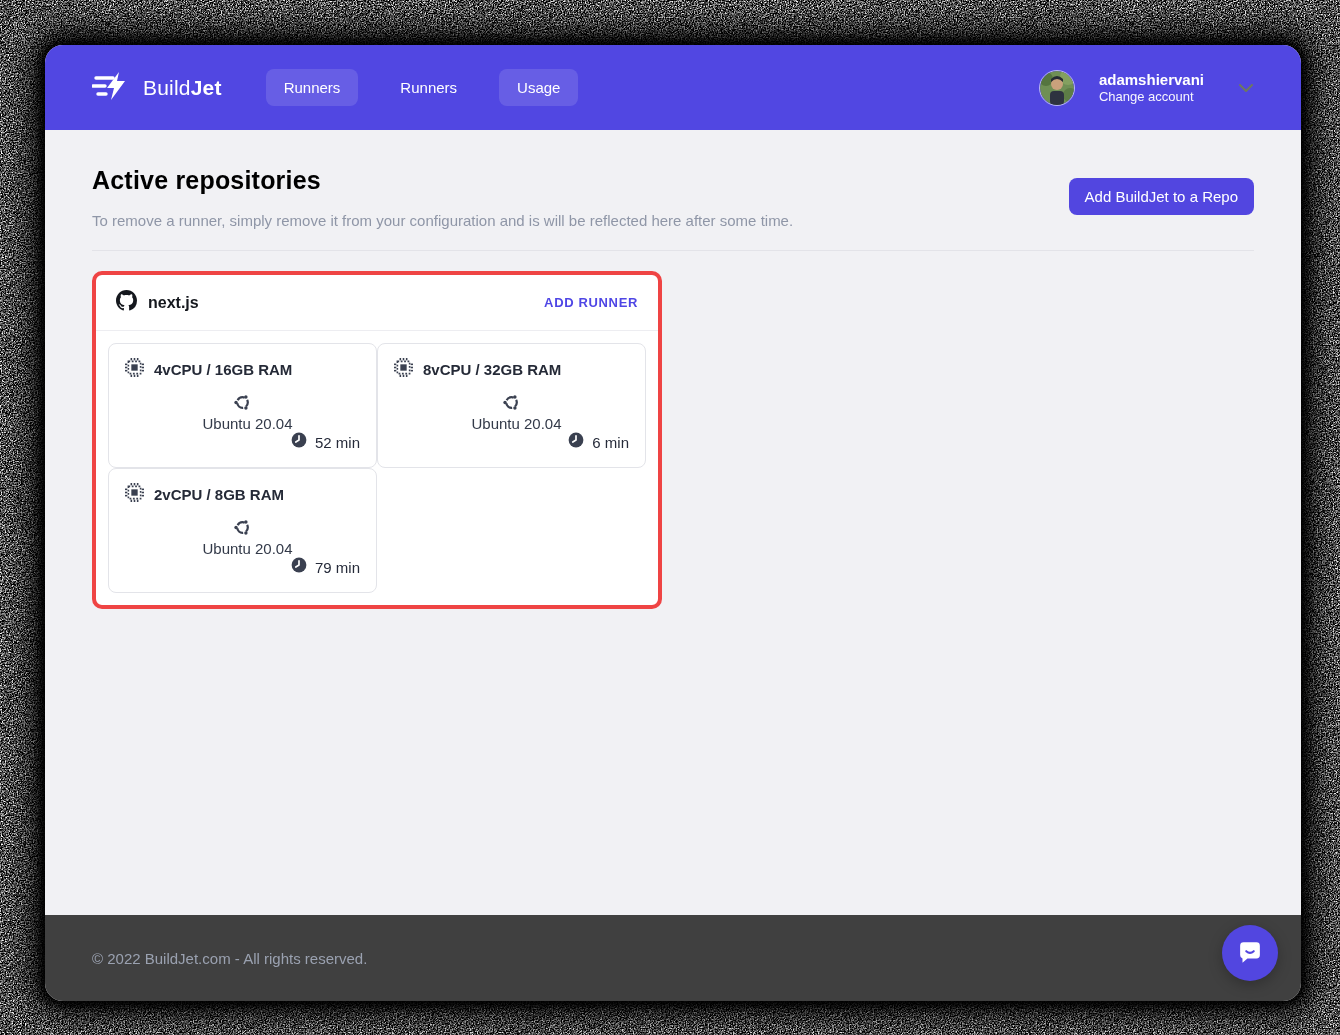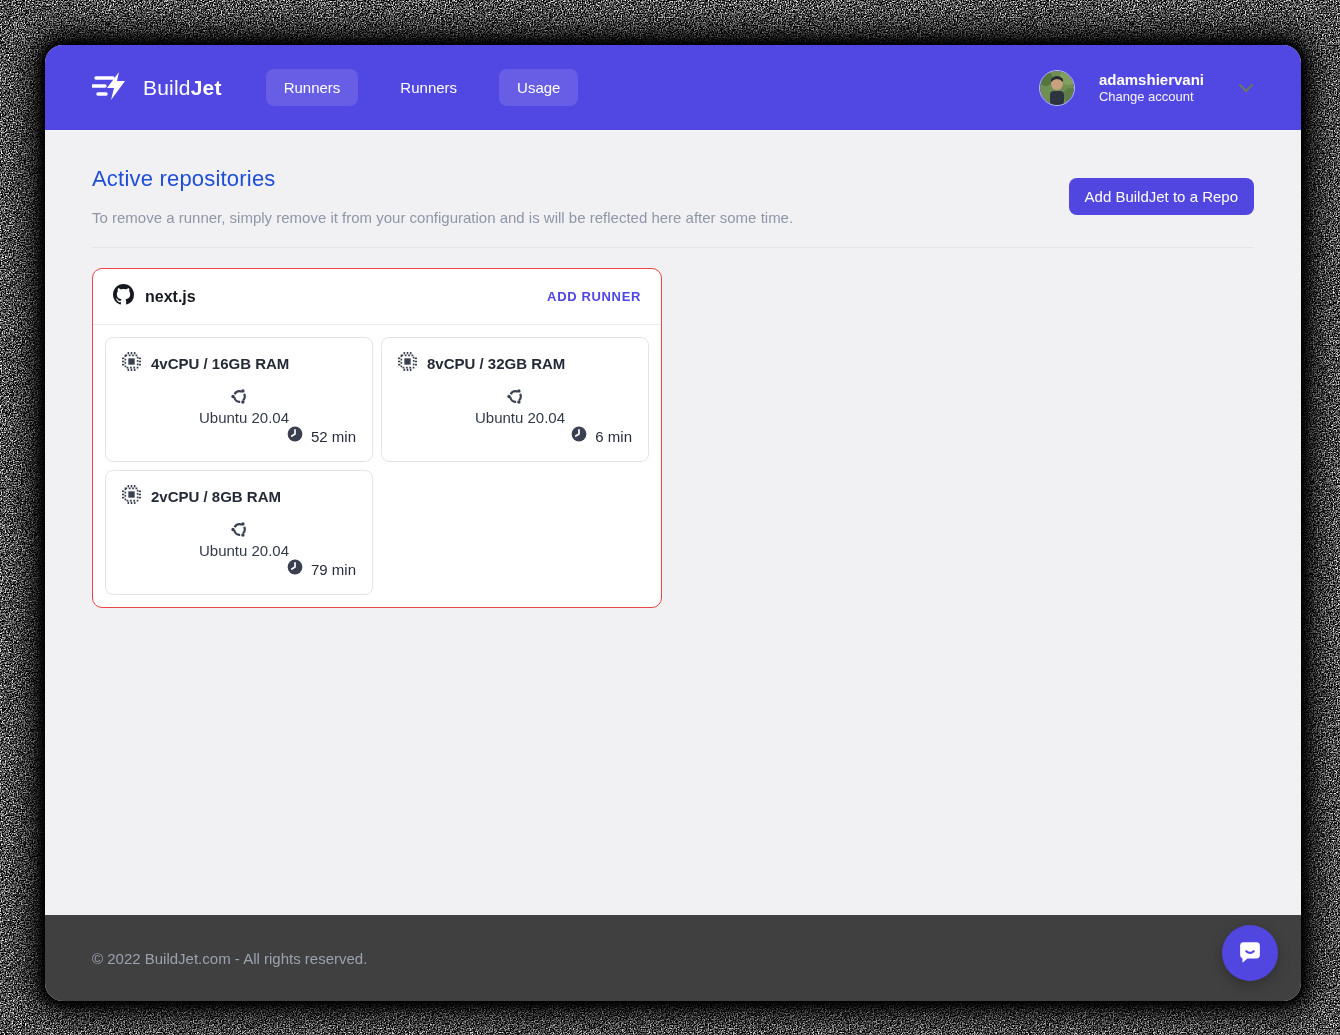--- a/index.html
+++ b/index.html
@@ -41,45 +41,45 @@
             border:1px solid rgba(255,255,255,0.6); }
   .avatar svg { display:block; }
   .account-text { color:#fff; }
   .account-name { font-size:15px; font-weight:700; line-height:1.25; }
   .account-action { font-size:13px; font-weight:400; opacity:0.95; }
   .chevron { margin-left:10px; display:flex; align-items:center; }
 
   
   .main { flex:1 1 auto; background:#f1f1f4; padding:36px 47px 0 47px; position:relative; }
   .page-head { display:flex; align-items:flex-start; justify-content:space-between; }
-  .page-title { font-size:22px; font-weight:400; color:#1d4ed8; letter-spacing:0.2px; }
+  .page-title { font-size:25px; font-weight:700; color:#000000; letter-spacing:0.2px; }
   .page-subtitle { margin-top:17px; font-size:15px; color:#8f96a7; }
   .add-repo-btn {
     background:#5246e0; color:#fff; border:none; border-radius:8px;
     font-family:"Liberation Sans", sans-serif; font-size:15px; font-weight:500;
     padding:10px 16px; cursor:pointer; margin-top:12px; white-space:nowrap;
   }
   .head-divider { border:none; border-top:1px solid #e3e3e8; margin-top:21px; }
 
   
   .repo-card {
     margin-top:20px; width:570px; background:#fff;
-    border:1px solid #ef4444; border-radius:10px;
+    border:4px solid #ef4444; border-radius:10px;
   }
   .repo-header {
     height:56px; display:flex; align-items:center; padding:0 20px;
     border-bottom:1px solid #ededf1;
   }
   .repo-name { margin-left:11px; font-size:16px; font-weight:700; color:#15181e; }
   .add-runner {
     margin-left:auto; font-size:13px; font-weight:700; color:#4f46e5;
     letter-spacing:0.05em; text-decoration:none; cursor:pointer;
   }
   .runner-grid {
-    padding:12px; display:grid; grid-template-columns:1fr 1fr; gap:8px;
+    padding:12px; display:grid; grid-template-columns:1fr 1fr; 
   }
   .runner-card {
     background:#fff; border:1px solid #e3e4e9; border-radius:8px;
     padding:14px 16px 15px 16px;
   }
   .runner-row { display:flex; align-items:center; }
   .runner-row + .runner-row { margin-top:13px;flex-direction:column; }
   .runner-specs { margin-left:10px; font-size:15px; font-weight:700; color:#252a37; }
   .runner-os { margin-left:10px; font-size:15px; color:#333a49; }
   .runner-time-group { margin-left:auto; display:flex; align-items:center; gap:8px; }

